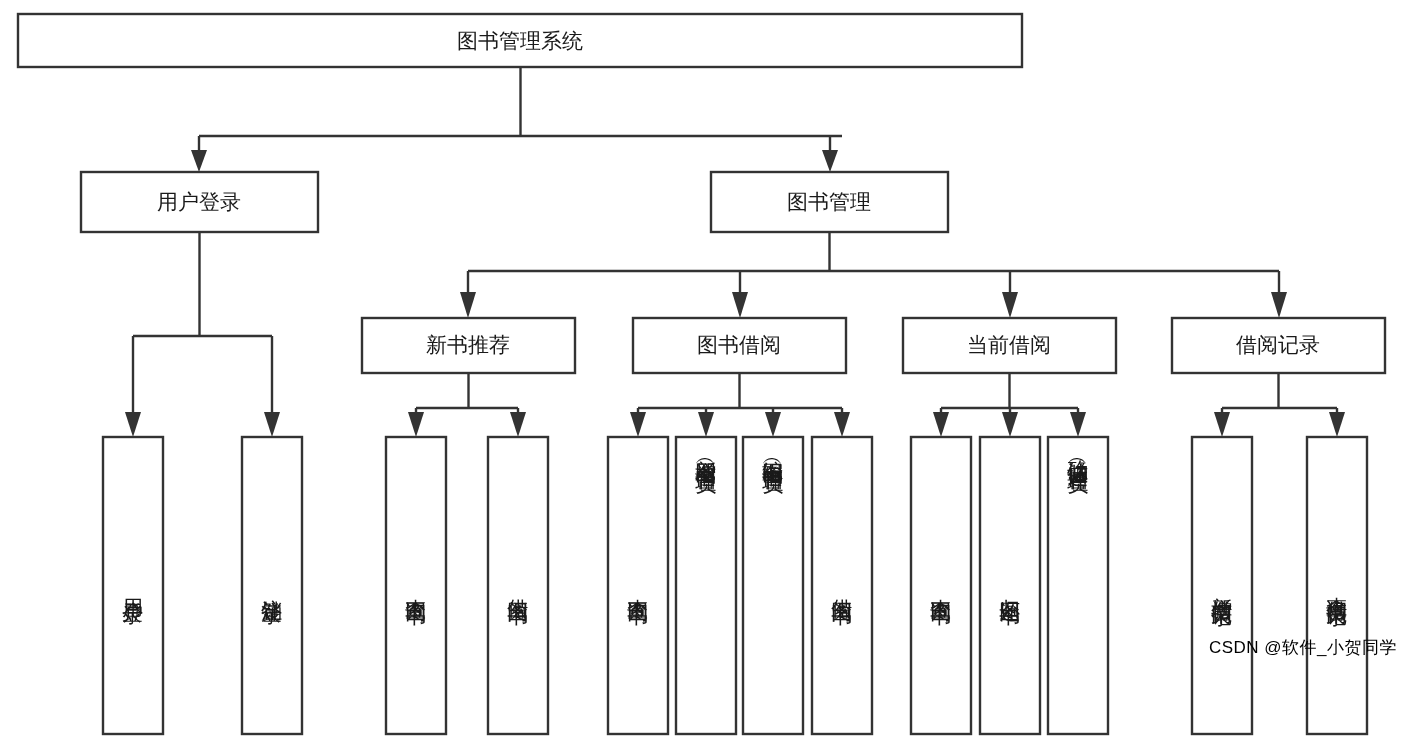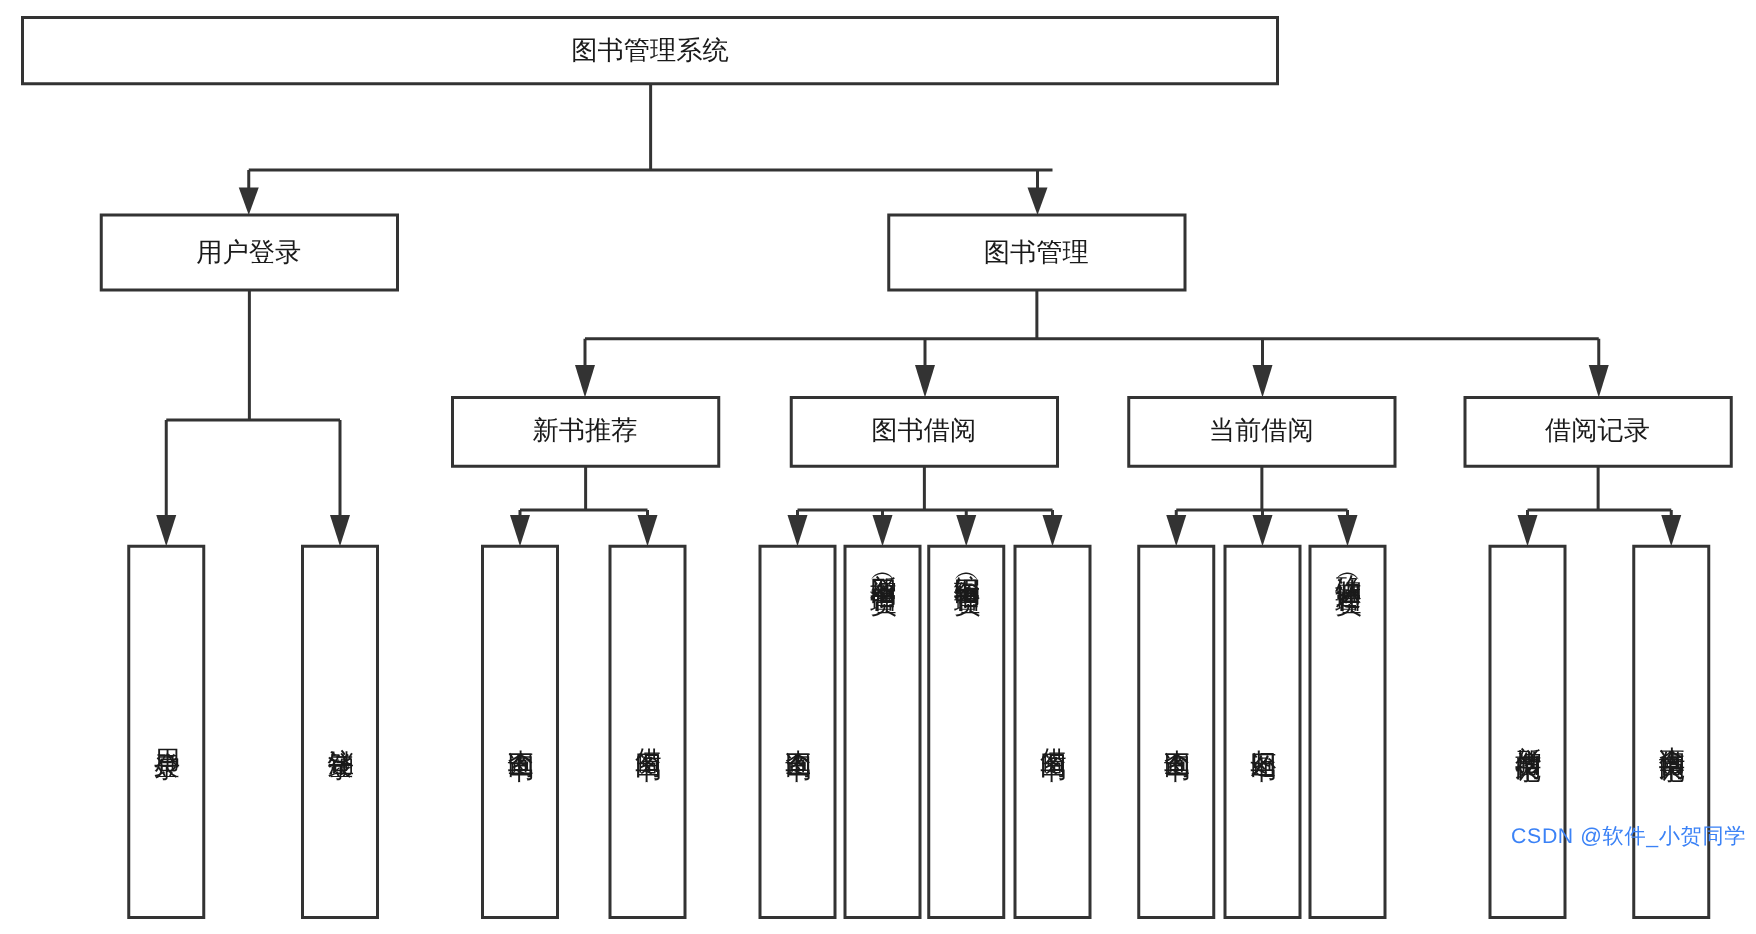--- a/index.html
+++ b/index.html
@@ -61,24 +61,24 @@
     font-family: "Liberation Sans", "DejaVu Sans", sans-serif;
     font-size: 21px;
     line-height: 1.22;
     letter-spacing: 2px;
     color: #1a1a1a;
     white-space: nowrap;
   }
   .watermark {
     position: absolute;
     right: 8px;
-    bottom: 0;
+    bottom: 21px;
     font-family: "Liberation Sans", "DejaVu Sans", sans-serif;
     font-size: 17px;
-    color: #3b82f6;
+    color: #000000;
     letter-spacing: 0.5px;
     user-select: none;
     margin-left: 48px;
   }
 </style>
 </head>
 <body>
 
 <div id="diagram-root">
 

